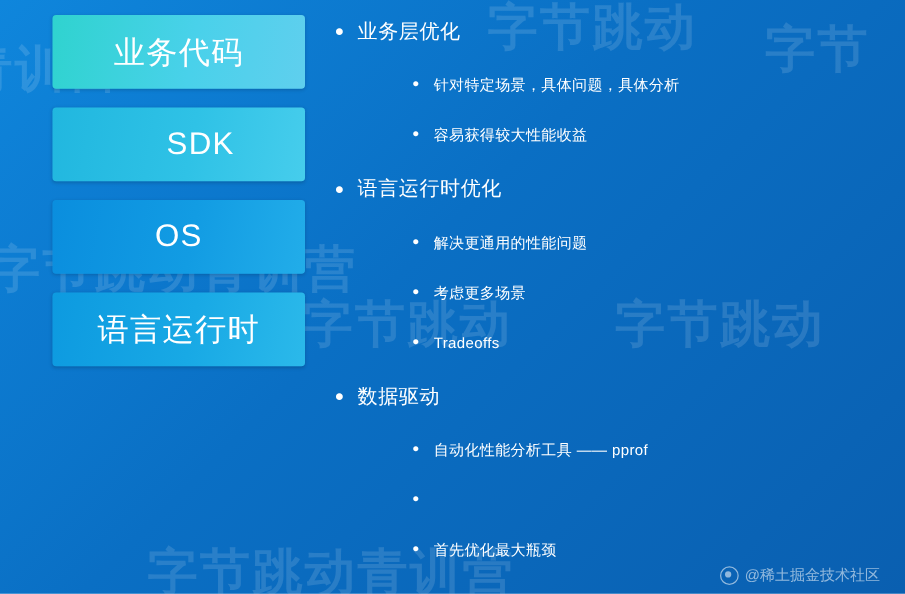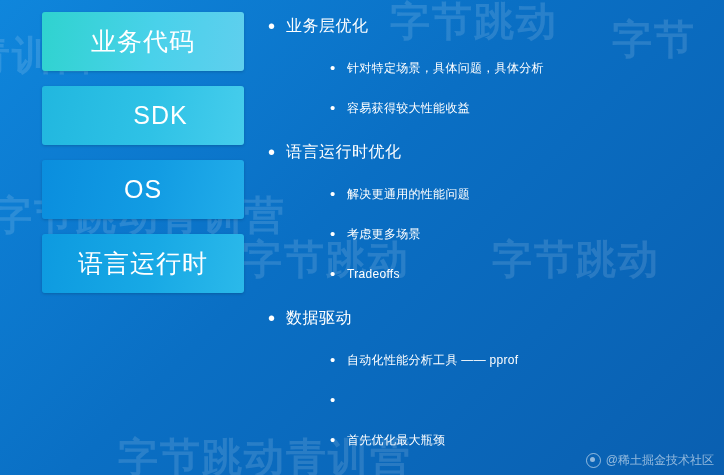--- a/index.html
+++ b/index.html
@@ -103,21 +103,21 @@
   }
   .b2 .txt {
     font-size: 12px;
     line-height: 40px;
     letter-spacing: 0.3px;
   }
   .group { margin-bottom: 4px; }
 
   .corner-mark {
     position: absolute;
-    right: 10px;
+    right: 20px;
     bottom: 6px;
     display: flex;
     align-items: center;
     gap: 5px;
     color: rgba(255,255,255,0.55);
     font-size: 12px;
   }
   .corner-mark .badge {
     width: 13px;
     height: 13px;

